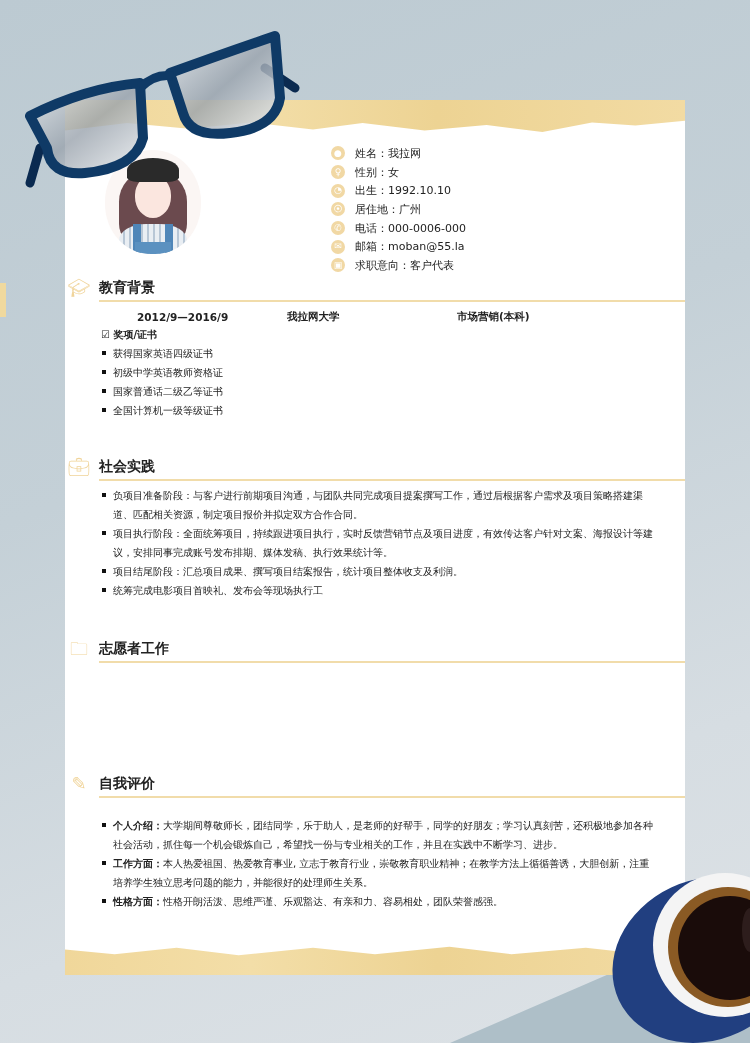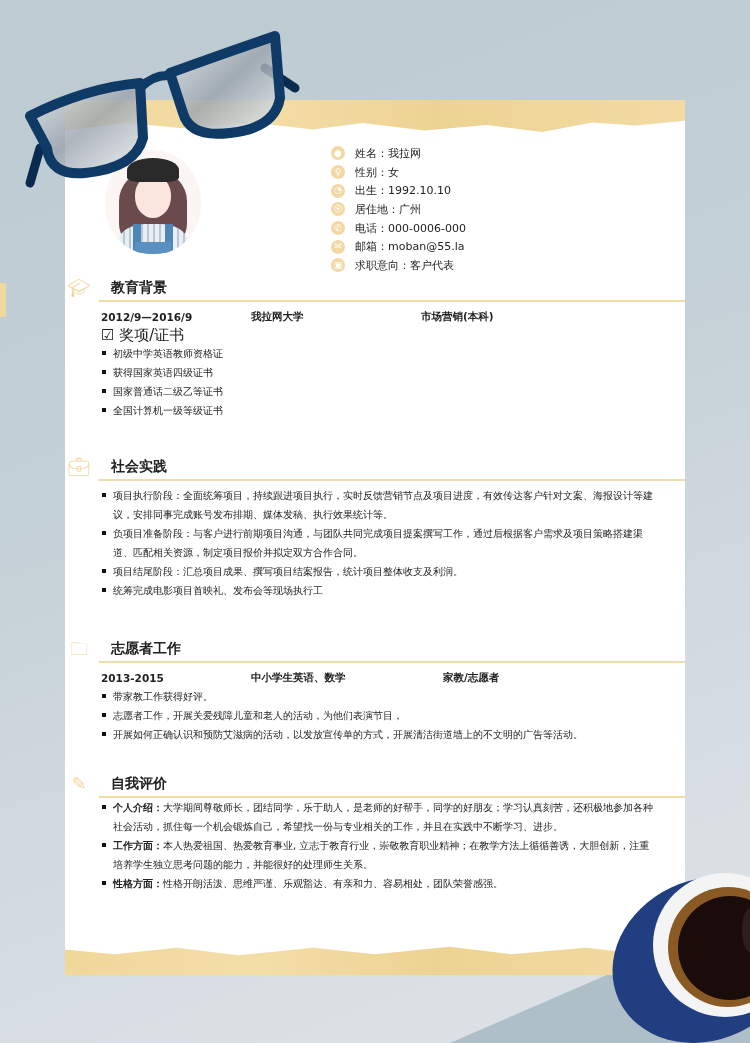--- a/index.html
+++ b/index.html
@@ -46,27 +46,27 @@
   .info { position:absolute; left:266px; top:44px; }
   .info-row { display:flex; align-items:center; height:18.7px; font-size:11px; color:#222; }
   .info-icon {
     width:14px; height:14px; border-radius:50%; background:#f1d8a4; margin-right:10px;
     display:flex; align-items:center; justify-content:center; color:#fff; font-size:9px; line-height:1;
   }
 
   .section { position:absolute; left:0; width:620px; }
   .sec-head { position:relative; height:26px; }
   .sec-icon { position:absolute; left:2px; top:2px; width:24px; height:20px; color:#f0d49a; font-size:18px; line-height:20px; text-align:center; }
-  .sec-title { position:absolute; left:46px; top:3px; font-size:14px; font-weight:bold; color:#222; }
+  .sec-title { position:absolute; left:34px; top:3px; font-size:14px; font-weight:bold; color:#222; }
   .sec-line { position:absolute; left:34px; right:0; bottom:0; height:2px; background:#f1dcaa; }
   .sec-body { padding:5px 0 0 36px; font-size:10px; }
   .row3 { display:flex; font-weight:bold; font-size:10.5px; height:19px; align-items:center; }
-  .row3 .c1 { width:150px; }
+  .row3 .c1 { width:150px;margin-left:36px; }
   .row3 .c2 { width:170px; }
-  .sub { font-weight:normal; height:18px; line-height:18px; font-size:15px; }
+  .sub { font-weight:bold; height:18px; line-height:18px; font-size:10px; }
   ul.items { list-style:none; }
   ul.items li { position:relative; padding-left:12px; line-height:19px; font-size:10px; color:#222; padding-right:26px; }
   ul.items li::before { content:""; position:absolute; left:1px; top:7px; width:4px; height:4px; background:#111; }
   ul.items li b { font-weight:bold; }
 
   .glasses { position:absolute; left:25px; top:28px; width:275px; height:165px; }
   .cup { position:absolute; left:600px; top:850px; width:150px; height:200px; }
 </style>
 </head>
 <body>
@@ -126,71 +126,59 @@
       <span class="sec-line"></span>
     </div>
     <div class="sec-body">
       <div class="row3">
         <span class="c1">2012/9—2016/9</span>
         <span class="c2">我拉网大学</span>
         <span>市场营销(本科)</span>
       </div>
       <div class="sub">☑ 奖项/证书</div>
       <ul class="items">
+        <li>获得国家英语四级证书</li>
         <li>初级中学英语教师资格证</li>
-        <li>获得国家英语四级证书</li>
         <li>国家普通话二级乙等证书</li>
         <li>全国计算机一级等级证书</li>
       </ul>
     </div>
   </div>
 
   <div class="section" style="top:355px;">
     <div class="sec-head">
       <span class="sec-icon">💼︎</span>
       <span class="sec-title">社会实践</span>
       <span class="sec-line"></span>
     </div>
     <div class="sec-body">
       <ul class="items">
+        <li>负项目准备阶段：与客户进行前期项目沟通，与团队共同完成项目提案撰写工作，通过后根据客户需求及项目策略搭建渠道、匹配相关资源，制定项目报价并拟定双方合作合同。</li>
         <li>项目执行阶段：全面统筹项目，持续跟进项目执行，实时反馈营销节点及项目进度，有效传达客户针对文案、海报设计等建议，安排同事完成账号发布排期、媒体发稿、执行效果统计等。</li>
-        <li>负项目准备阶段：与客户进行前期项目沟通，与团队共同完成项目提案撰写工作，通过后根据客户需求及项目策略搭建渠道、匹配相关资源，制定项目报价并拟定双方合作合同。</li>
         <li>项目结尾阶段：汇总项目成果、撰写项目结案报告，统计项目整体收支及利润。</li>
         <li>统筹完成电影项目首映礼、发布会等现场执行工</li>
       </ul>
     </div>
   </div>
 
   <div class="section" style="top:537px;">
     <div class="sec-head">
       <span class="sec-icon">🗀</span>
       <span class="sec-title">志愿者工作</span>
       <span class="sec-line"></span>
     </div>
-    <div class="sec-body">
-      <div class="row3">
-        <span class="c1">2013-2015</span>
-        <span class="c2" style="width:192px">中小学生英语、数学</span>
-        <span>家教/志愿者</span>
-      </div>
-      <ul class="items">
-        <li>带家教工作获得好评。</li>
-        <li>志愿者工作，开展关爱残障儿童和老人的活动，为他们表演节目，</li>
-        <li>开展如何正确认识和预防艾滋病的活动，以发放宣传单的方式，开展清洁街道墙上的不文明的广告等活动。</li>
-      </ul>
-    </div>
   </div>
 
   <div class="section" style="top:672px;">
     <div class="sec-head">
       <span class="sec-icon">✎</span>
       <span class="sec-title">自我评价</span>
       <span class="sec-line"></span>
     </div>
-    <div class="sec-body" style="padding-top:0;">
+    <div class="sec-body" style="padding-top:18px;">
       <ul class="items">
         <li><b>个人介绍：</b><span>大学期间尊敬师长，团结同学，乐于助人，是老师的好帮手，同学的好朋友；学习认真刻苦，还积极地参加各种社会活动，抓住每一个机会锻炼自己，希望找一份与专业相关的工作，并且在实践中不断学习、进步。</span></li>
         <li><b>工作方面：</b><span>本人热爱祖国、热爱教育事业, 立志于教育行业，崇敬教育职业精神；在教学方法上循循善诱，大胆创新，注重培养学生独立思考问题的能力，并能很好的处理师生关系。</span></li>
         <li><b>性格方面：</b><span>性格开朗活泼、思维严谨、乐观豁达、有亲和力、容易相处，团队荣誉感强。</span></li>
       </ul>
     </div>
   </div>
 </div>
 
 <svg class="glasses" viewBox="0 0 275 165">

